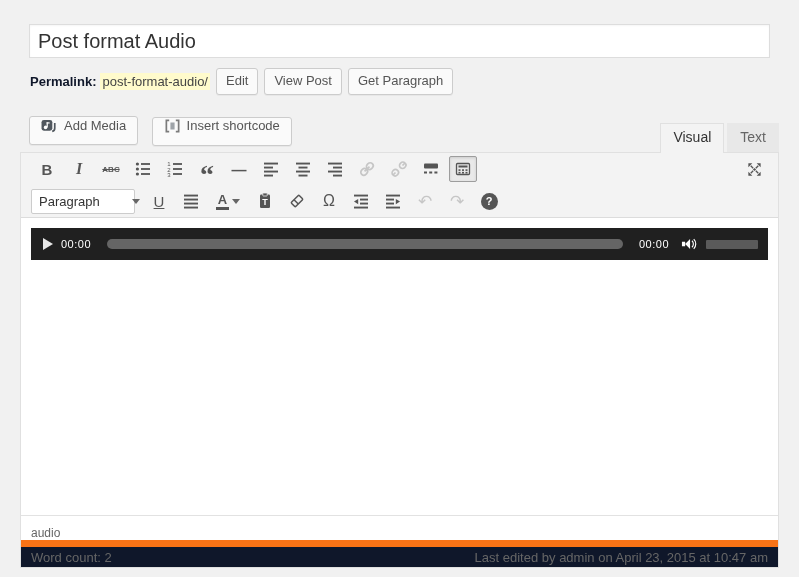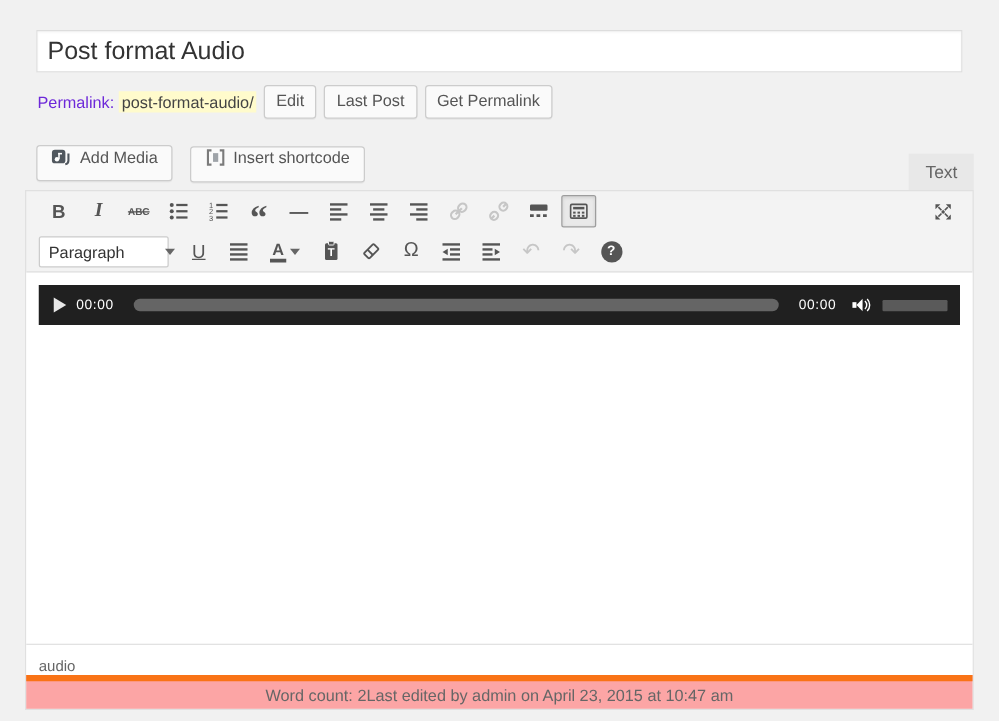--- a/index.html
+++ b/index.html
@@ -15,21 +15,21 @@
     display:block; width:741px; height:34px; margin:0 9px;
     border:1px solid #ddd; background:#fff; border-radius:0;
     font-family:"Liberation Sans","DejaVu Sans",sans-serif;
     font-size:20px; color:#333; padding:2px 8px; outline:none;
     box-shadow: inset 0 1px 2px rgba(0,0,0,.04);
   }
 
   
   .permalink-row { margin:10px 0 0 10px; font-size:13px; color:#444; height:27px;
     display:flex; align-items:center; }
-  .permalink-row strong { color:#6d28d9; font-weight:normal; margin-right:4px; }
+  .permalink-row strong { color:#0f172a; font-weight:bold; margin-right:4px; }
   .slug-hl { background:#fffbcc; padding:1px 2px; }
   .btn-small {
     display:inline-block; margin-left:6px; padding:3px 9px 4px;
     background:#fafafa; border:1px solid #ccc; border-radius:3px;
     color:#555; font-size:13px; line-height:1.4; cursor:pointer;
     box-shadow:0 1px 0 rgba(0,0,0,.04);
   }
 
   
   .media-row { position:relative; margin:21px 0 0 0; height:36px; }
@@ -97,35 +97,35 @@
   }
   .play-tri { width:0; height:0; border-left:10px solid #e7e7e7; border-top:6px solid transparent; border-bottom:6px solid transparent; margin:0 2px; cursor:pointer; }
   .mejs-time { color:#fff; font-size:11px; margin:0 6px; letter-spacing:0.5px; }
   .mejs-rail { flex:1; height:10px; border-radius:5px; background:#656565; margin:0 10px; cursor:pointer; }
   .mejs-volume { width:52px; height:9px; background:#5a5a5a; margin-left:8px; border-radius:1px; overflow:hidden; cursor:pointer; }
   .mejs-volume-fill { height:100%; background:#fff; }
   .speaker { margin-left:6px; cursor:pointer; }
 
   
   .path-bar { background:#fff; border-top:1px solid #e2e2e2; height:25px; font-size:12px; color:#666; display:flex; align-items:flex-end; padding:0 10px; }
-  .status-bar { background:#fca5a5; border-top:5px solid #f97316; height:27px; display:flex; align-items:center; justify-content:center; padding:0 10px; font-size:13px; color:#666; }
+  .status-bar { background:#0f172a; border-top:7px solid #f97316; height:27px; display:flex; align-items:center; justify-content:space-between; padding:0 10px; font-size:13px; color:#666; }
 </style>
 </head>
 <body>
 
 <div class="screen">
 
   <input class="title-input" type="text" value="Post format Audio" style="">
 
   <div class="permalink-row">
     <strong>Permalink:</strong>
       <span class="slug-hl">post-format-audio/</span>
     <span class="btn-small">Edit</span>
-    <span class="btn-small">Last Post</span>
-    <span class="btn-small">Get Permalink</span>
+    <span class="btn-small">View Post</span>
+    <span class="btn-small">Get Paragraph</span>
   </div>
 
   <div class="media-row">
     <span class="btn-media">
       <svg class="svgicon" width="17" height="15" viewBox="0 0 18 16">
         <rect x="0.5" y="2" width="11.5" height="11.5" rx="2.5" fill="#50575e"></rect>
         <circle cx="4.8" cy="10" r="1.9" fill="#fff"></circle>
         <rect x="5.9" y="4.6" width="1.3" height="5.4" fill="#fff"></rect>
         <rect x="5.9" y="4.6" width="3.2" height="1.3" fill="#fff"></rect>
         <path d="M14.6 5.2v5.8c0 1.8-1.1 3-2.7 3.3" stroke="#50575e" stroke-width="1.8" fill="none"></path>
@@ -134,20 +134,21 @@
     </span>
     <span class="btn-media">
       <svg class="svgicon" width="17" height="14" viewBox="0 0 18 14">
         <path d="M5.5 1H2.5v12h3" fill="none" stroke="#7b7b7b" stroke-width="1.8"></path>
         <path d="M12.5 1h3v12h-3" fill="none" stroke="#7b7b7b" stroke-width="1.8"></path>
         <rect x="6.8" y="3.3" width="4.4" height="7.4" fill="#9ea3a8"></rect>
       </svg>
       <span>Insert shortcode</span>
     </span>
     <div class="editor-tabs">
+      <span class="tab tab-visual">Visual</span>
       <span class="tab tab-text">Text</span>
     </div>
   </div>
 
   <div class="editor-wrap">
 
     <div class="mce-toolbar">
       <div class="mce-btn">
           <span class="glyph-b">B</span>
         </div>

